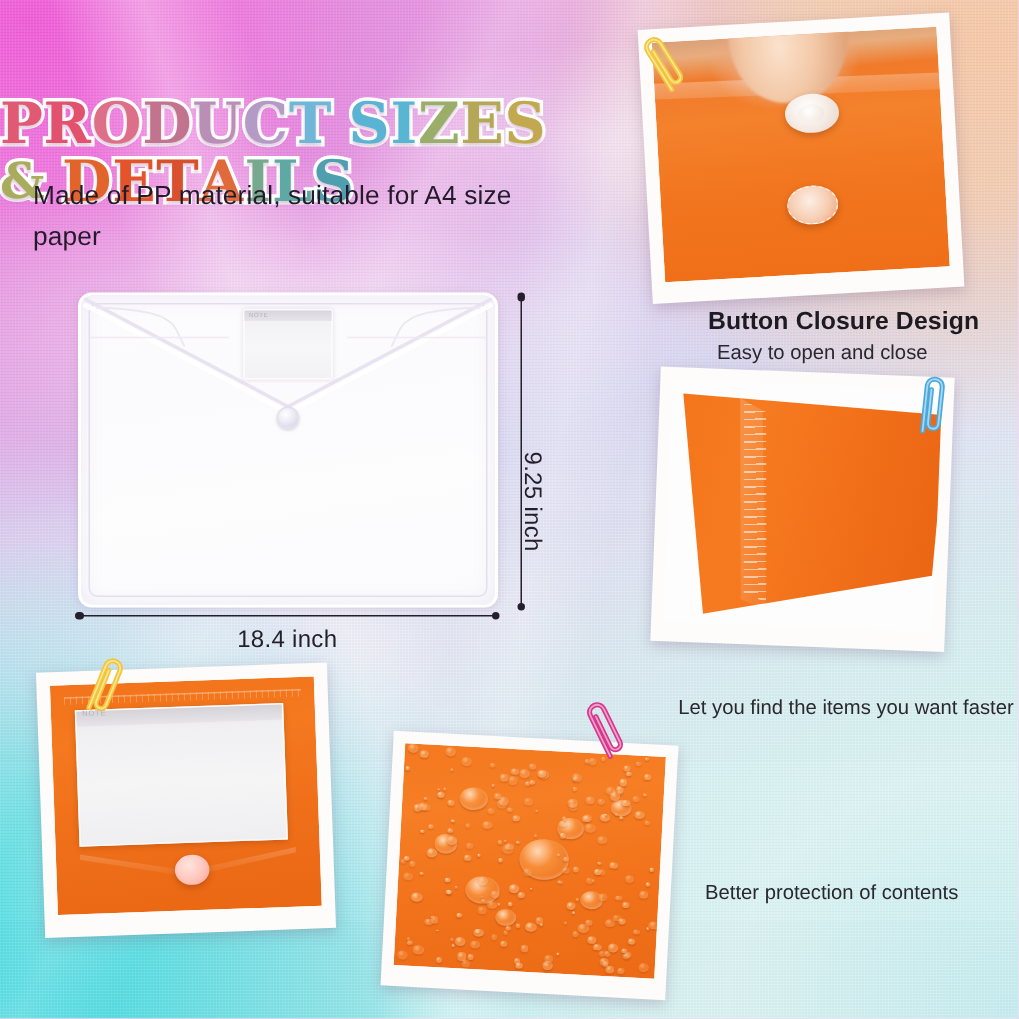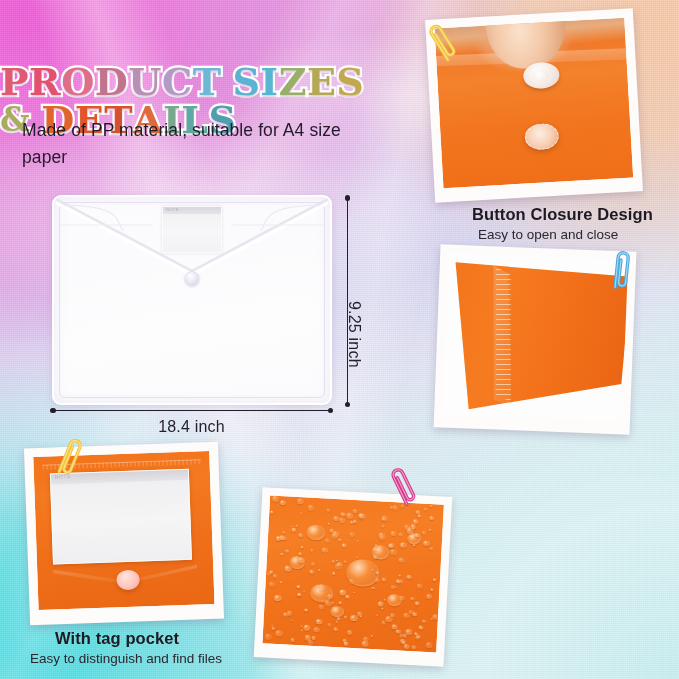--- a/index.html
+++ b/index.html
@@ -323,41 +323,40 @@
         <div class="sheet"></div>
         <div class="fold"></div>
         <div class="stitch"></div>
       </div>
     </div>
   </div>
   <svg class="clip" style="left:607px;top:246px;transform:rotate(6deg);" viewBox="0 0 30 46">
     <path d="M10 42 L10 12 C10 5 20 5 20 12 L20 36 C20 41 13 41 13 36 L13 14" fill="none" stroke="#4aa8dc" stroke-width="3.4" stroke-linecap="round"></path>
     <path d="M10 42 L10 12 C10 5 20 5 20 12 L20 36 C20 41 13 41 13 36 L13 14" fill="none" stroke="#a6d8f2" stroke-width="1.2" stroke-linecap="round"></path>
   </svg>
+  <div class="cap-sub" id="capB-s">Let you find the items you want faster</div>
 
   <div class="card" id="cardC">
     <div class="photo">
       <div class="ph-tag">
         <div class="frame"></div>
         <div class="win">
           <div class="win-bar">
             <span>NOTE</span>
           </div>
         </div>
         <div class="vline"></div>
         <div class="snap"></div>
       </div>
     </div>
   </div>
   <svg class="clip" style="left:56px;top:433px;transform:rotate(22deg);" viewBox="0 0 30 46">
     <path d="M10 42 L10 12 C10 5 20 5 20 12 L20 36 C20 41 13 41 13 36 L13 14" fill="none" stroke="#f2c53c" stroke-width="3.4" stroke-linecap="round"></path>
     <path d="M10 42 L10 12 C10 5 20 5 20 12 L20 36 C20 41 13 41 13 36 L13 14" fill="none" stroke="#fbe48e" stroke-width="1.2" stroke-linecap="round"></path>
   </svg>
-  <div class="cap-title" id="capC-t">With tag pocket</div>
-  <div class="cap-sub" id="capC-s">Easy to distinguish and find files</div>
 
   <div class="card" id="cardD">
     <div class="photo">
       <div class="ph-water" id="waterDrops">
           <div class="drop" style="left: 46%; top: 40%; width: 19%; height: 18.05%;"></div>
           <div class="drop" style="left: 26%; top: 58%; width: 13%; height: 12.35%;"></div>
           <div class="drop" style="left: 22%; top: 18%; width: 11%; height: 10.45%;"></div>
           <div class="drop" style="left: 60%; top: 30%; width: 10%; height: 9.5%;"></div>
           <div class="drop" style="left: 70%; top: 62%; width: 9%; height: 8.55%;"></div>
           <div class="drop" style="left: 38%; top: 72%; width: 8%; height: 7.6%;"></div>
@@ -553,14 +552,15 @@
           <div class="drop" style="left: 69.1279%; top: 2.51416%; width: 2.33171%; height: 2.21512%; opacity: 0.57;"></div>
           <div class="drop" style="left: 24.9525%; top: 48.524%; width: 2.6372%; height: 2.50534%; opacity: 0.83;"></div>
           <div class="drop" style="left: 17.0351%; top: 24.6111%; width: 2.85944%; height: 2.71647%; opacity: 0.78;"></div>
         </div>
     </div>
   </div>
   <svg class="clip" style="left:388px;top:462px;transform:rotate(-26deg);" viewBox="0 0 30 46">
     <path d="M10 42 L10 12 C10 5 20 5 20 12 L20 36 C20 41 13 41 13 36 L13 14" fill="none" stroke="#d6368c" stroke-width="3.4" stroke-linecap="round"></path>
     <path d="M10 42 L10 12 C10 5 20 5 20 12 L20 36 C20 41 13 41 13 36 L13 14" fill="none" stroke="#f0a0c8" stroke-width="1.2" stroke-linecap="round"></path>
   </svg>
+  <div class="cap-sub" id="capD-s">Better protection of contents</div>
 
 </div>
 
 </body></html>

